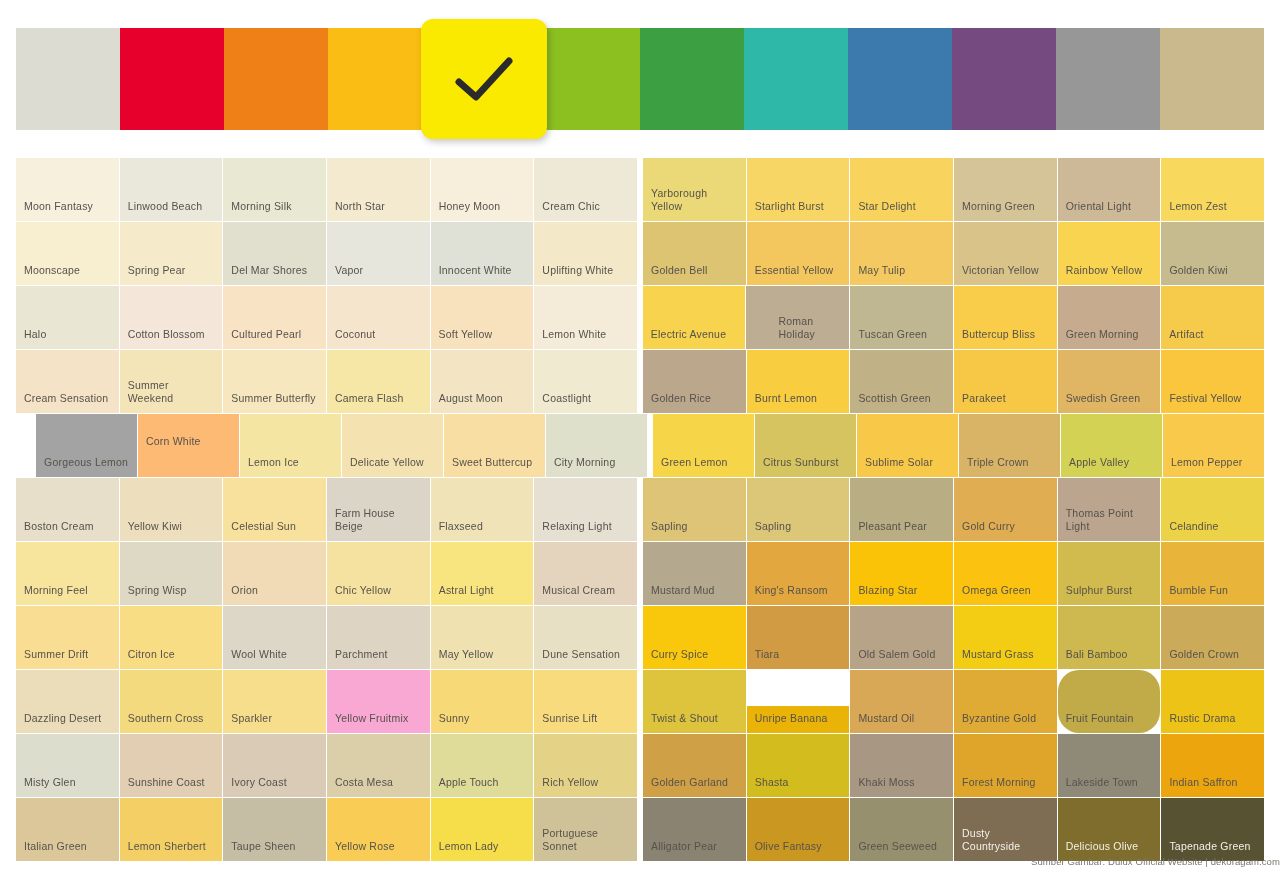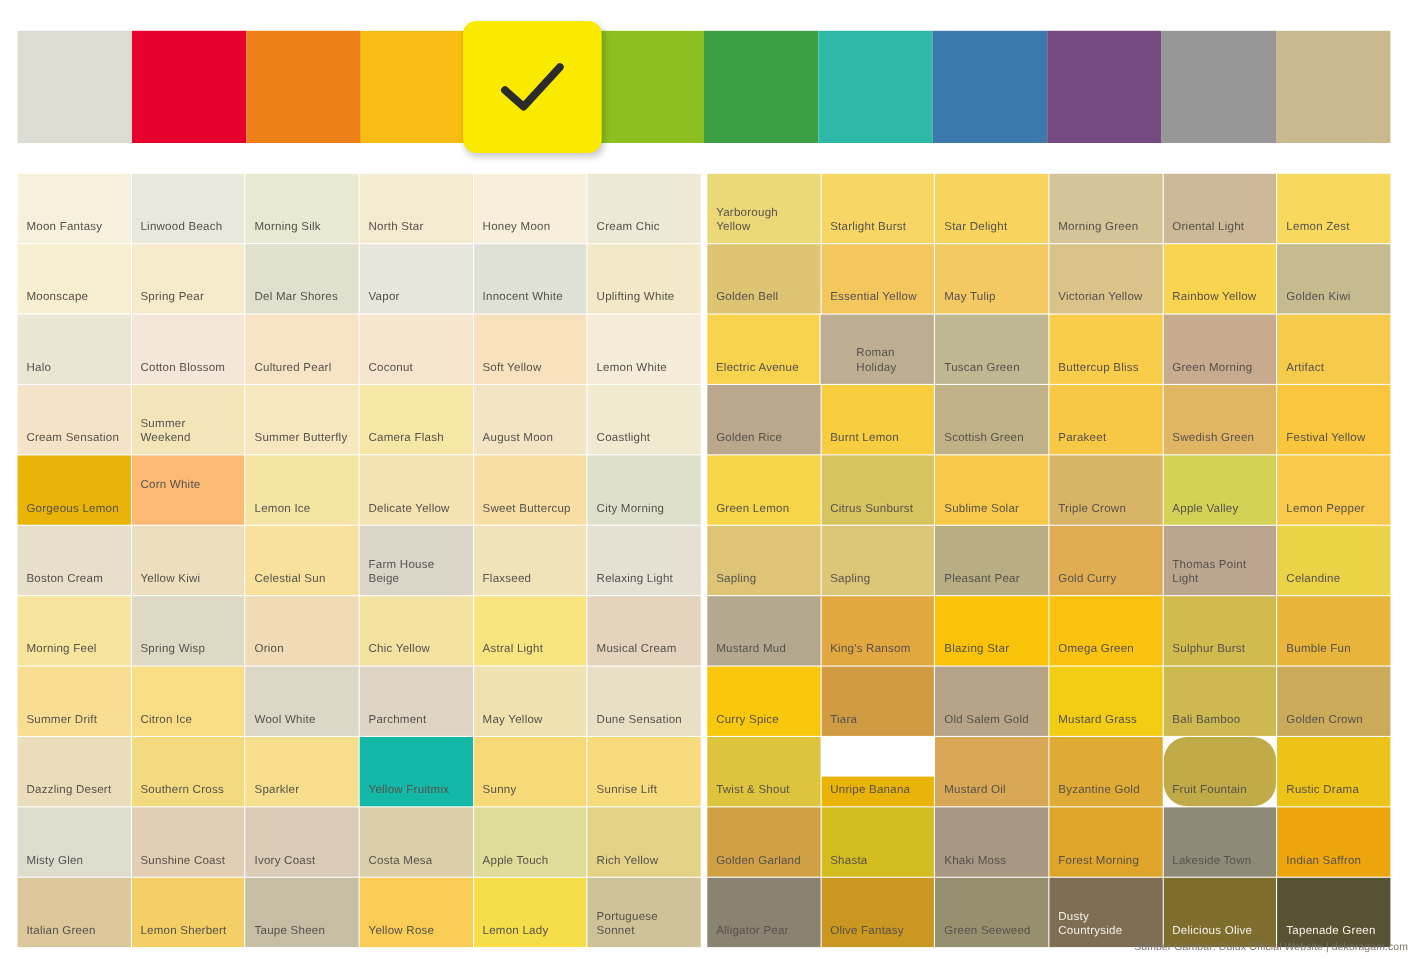--- a/index.html
+++ b/index.html
@@ -266,21 +266,21 @@
           <div class="cell-label">Parakeet</div>
         </div>
         <div class="cell cell-right" style="background: rgb(224, 182, 101);">
           <div class="cell-label">Swedish Green</div>
         </div>
         <div class="cell cell-right cell-last" style="background: rgb(249, 198, 61);">
           <div class="cell-label">Festival Yellow</div>
         </div>
       </div>
       <div class="grid-row">
-        <div class="cell cell-left" style="background: #eab308;">
+        <div class="cell cell-left" style="background: #a3a3a3; margin-left: 20px;">
           <div class="cell-label">Gorgeous Lemon</div>
         </div>
         <div class="cell cell-left" style="background: #fdba74; align-items: center;">
           <div class="cell-label">Corn White</div>
         </div>
         <div class="cell cell-left" style="background: rgb(245, 229, 163);">
           <div class="cell-label">Lemon Ice</div>
         </div>
         <div class="cell cell-left" style="background: rgb(244, 226, 177);">
           <div class="cell-label">Delicate Yellow</div>
@@ -431,21 +431,21 @@
       <div class="grid-row">
         <div class="cell cell-left" style="background: rgb(235, 221, 185);">
           <div class="cell-label">Dazzling Desert</div>
         </div>
         <div class="cell cell-left" style="background: rgb(244, 218, 127);">
           <div class="cell-label">Southern Cross</div>
         </div>
         <div class="cell cell-left" style="background: rgb(246, 222, 140);">
           <div class="cell-label">Sparkler</div>
         </div>
-        <div class="cell cell-left" style="background: #14b8a6;">
+        <div class="cell cell-left" style="background: #f9a8d4;">
           <div class="cell-label">Yellow Fruitmix</div>
         </div>
         <div class="cell cell-left" style="background: rgb(248, 217, 119);">
           <div class="cell-label">Sunny</div>
         </div>
         <div class="cell cell-left" style="background: rgb(247, 219, 124);">
           <div class="cell-label">Sunrise Lift</div>
         </div>
         <div class="cell-gap"></div>
         <div class="cell cell-right" style="background: rgb(221, 196, 60);">

